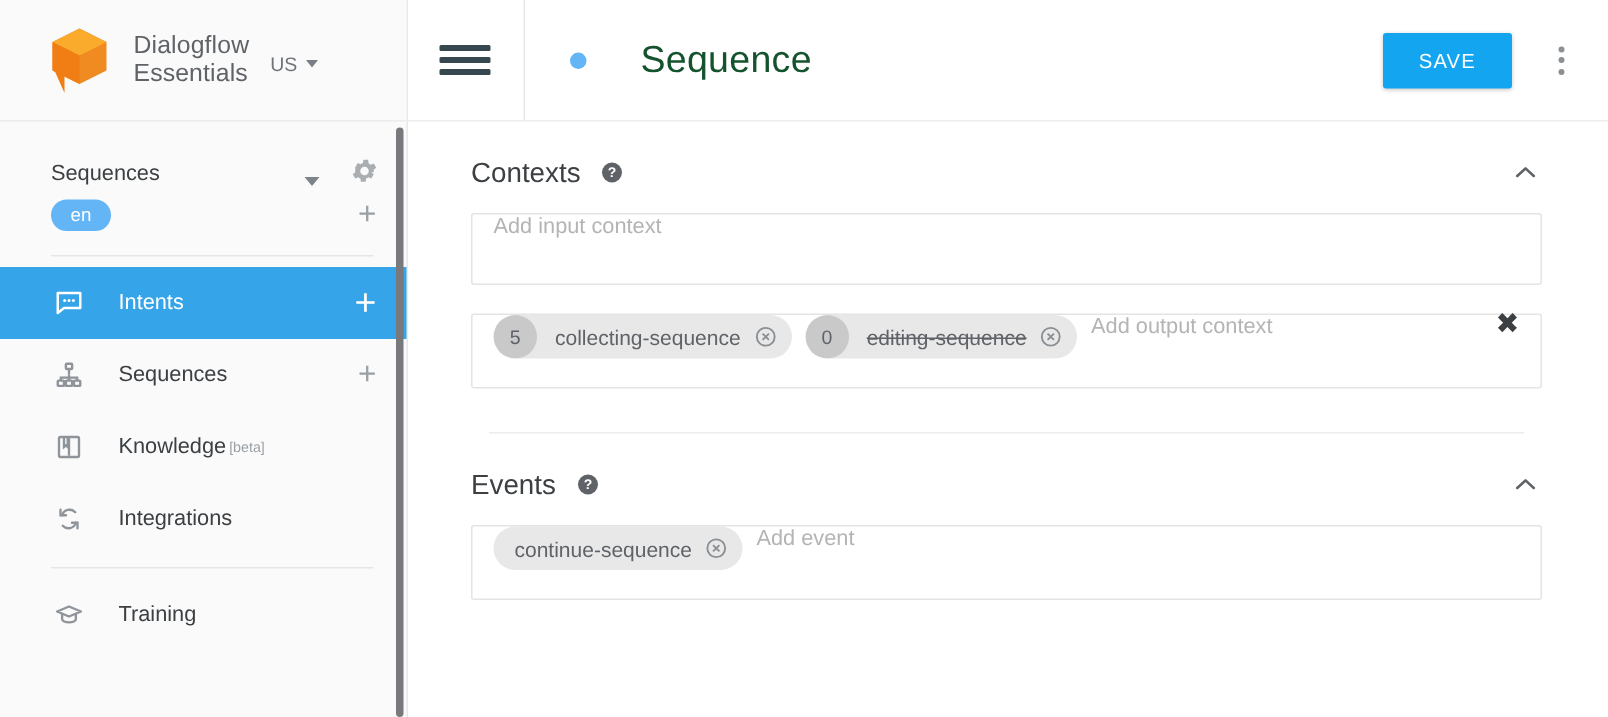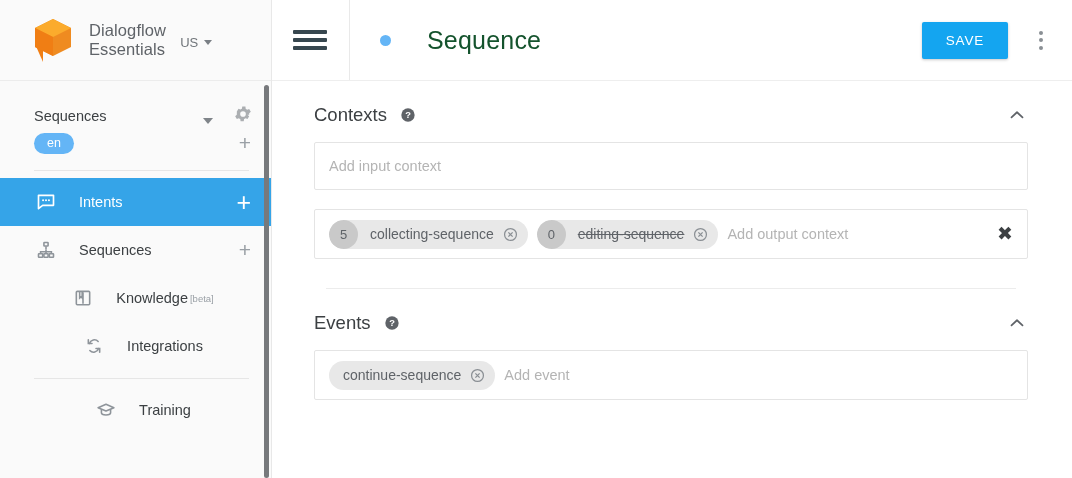--- a/index.html
+++ b/index.html
@@ -95,21 +95,20 @@
     margin: 8px 22px 7px 34px;
   }
 
   .nav-item {
     height: 48px;
     display: flex; align-items: center;
     padding: 0 20px 0 34px;
     color: #3c4043;
     font-size: 14.5px;
     cursor: pointer;
-    justify-content: center;
   }
   .nav-item .ic {
     width: 24px; height: 22px;
     flex: 0 0 24px;
     margin-right: 21px;
     display: flex; align-items: center; justify-content: center;
   }
   .nav-item .ic svg { display: block; }
   .nav-item.active {
     background: #35a4e8;
@@ -184,21 +183,21 @@
     padding-top: 10px;
   }
   .sec-title { font-size: 18.5px; color: #3c4043; text-align: center; }
   .help-ic { margin-left: 13px; width: 16px; height: 16px; display:block; }
   .chev-up { margin-left: auto; width: 22px; height: 22px; }
 
   .field {
     border: 1px solid #e4e4e4;
     border-radius: 2px;
     height: 48px;
-    display: flex; align-items: center;
+    display: flex; align-items: flex-start;
     padding: 0 14px;
     background: #fff;
     margin-top: 3px;
   }
   .field.tall { height: 50px; }
   .placeholder { color: #b4b4b4; font-size: 14.5px; }
   .ctx-gap { height: 16px; }
 
   .chip {
     display: inline-flex; align-items: center;

